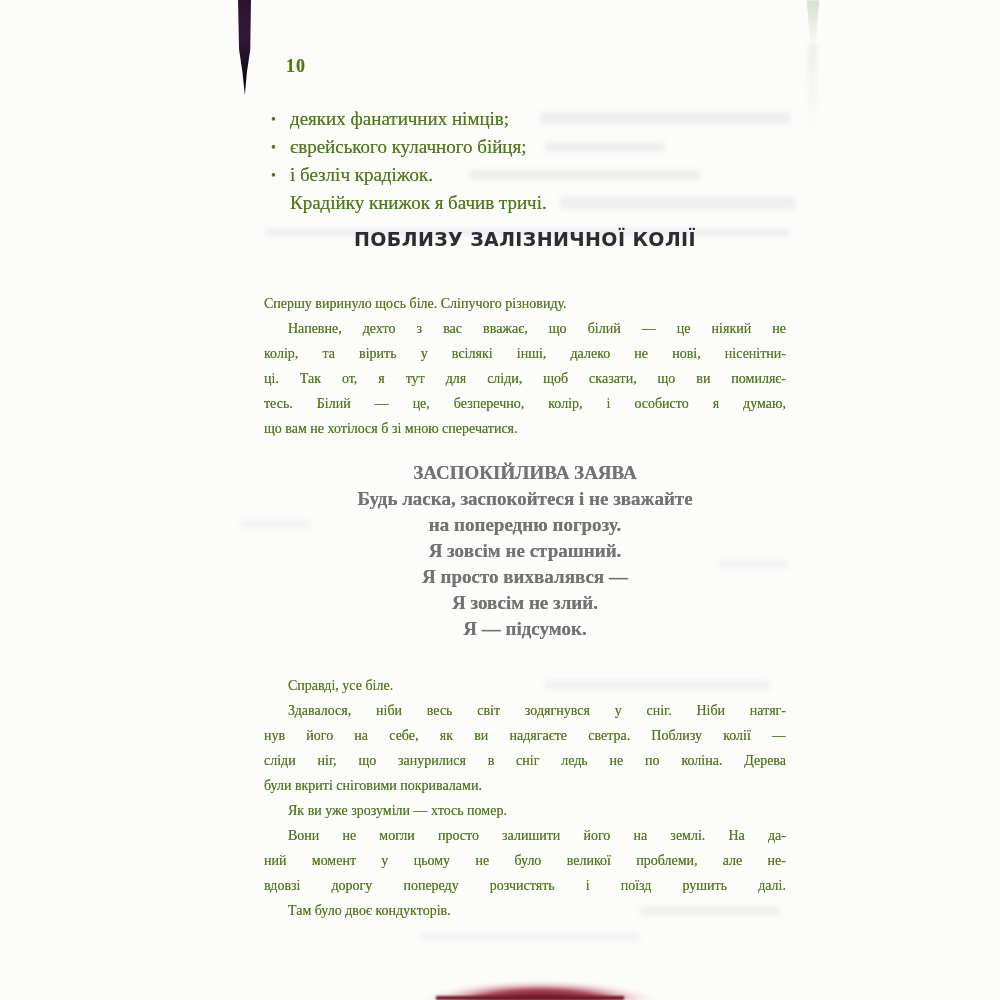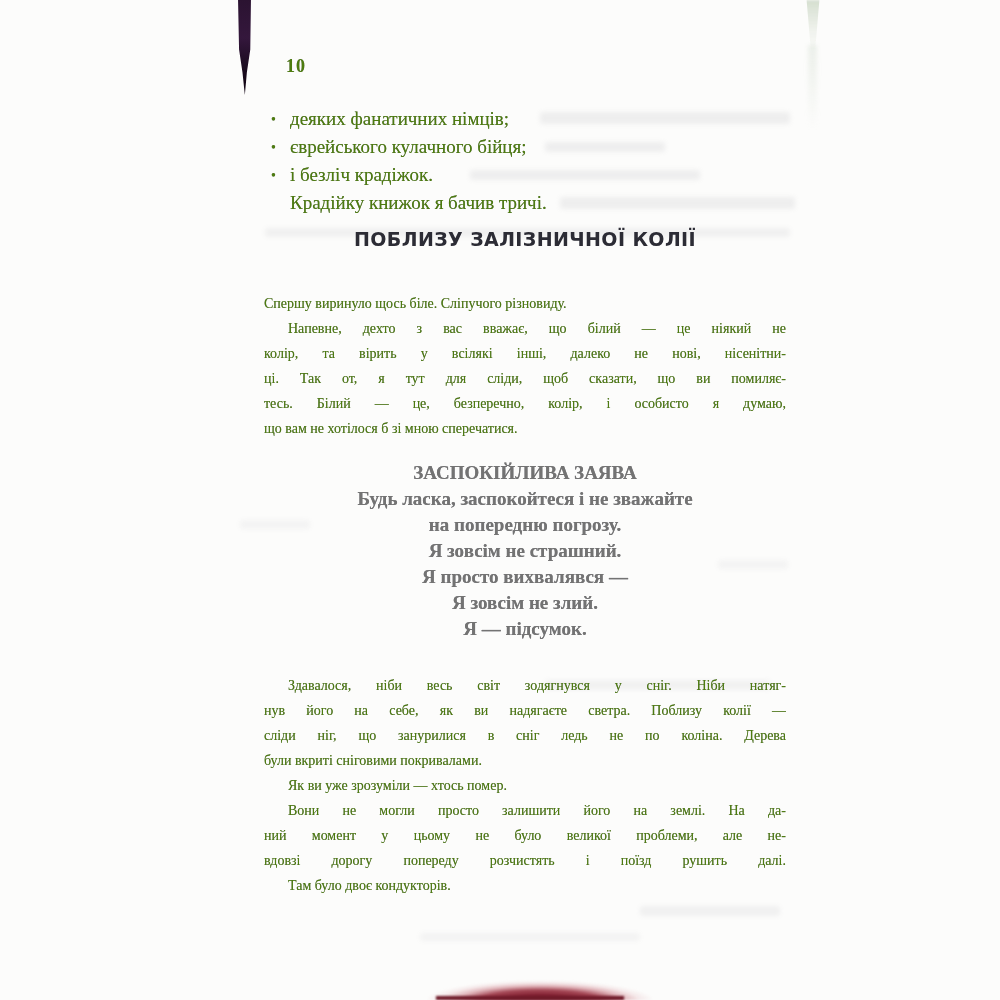--- a/index.html
+++ b/index.html
@@ -157,20 +157,21 @@
     <div class="ann-line">ЗАСПОКІЙЛИВА ЗАЯВА</div>
     <div class="ann-line">Будь ласка, заспокойтеся і не зважайте</div>
     <div class="ann-line">на попередню погрозу.</div>
     <div class="ann-line">Я зовсім не страшний.</div>
     <div class="ann-line">Я просто вихвалявся —</div>
     <div class="ann-line">Я зовсім не злий.</div>
     <div class="ann-line">Я — підсумок.</div>
   </div>
 
   <div id="para-b" class="body-block txt">
+    <div class="bl ind">Справді, усе біле.</div>
     <div class="bl j ind">Здавалося, ніби весь світ зодягнувся у сніг. Ніби натяг-</div>
     <div class="bl j">нув його на себе, як ви надягаєте светра. Поблизу колії —</div>
     <div class="bl j">сліди ніг, що занурилися в сніг ледь не по коліна. Дерева</div>
     <div class="bl">були вкриті сніговими покривалами.</div>
     <div class="bl ind">Як ви уже зрозуміли — хтось помер.</div>
     <div class="bl j ind">Вони не могли просто залишити його на землі. На да-</div>
     <div class="bl j">ний момент у цьому не було великої проблеми, але не-</div>
     <div class="bl j">вдовзі дорогу попереду розчистять і поїзд рушить далі.</div>
     <div class="bl ind">Там було двоє кондукторів.</div>
   </div>

